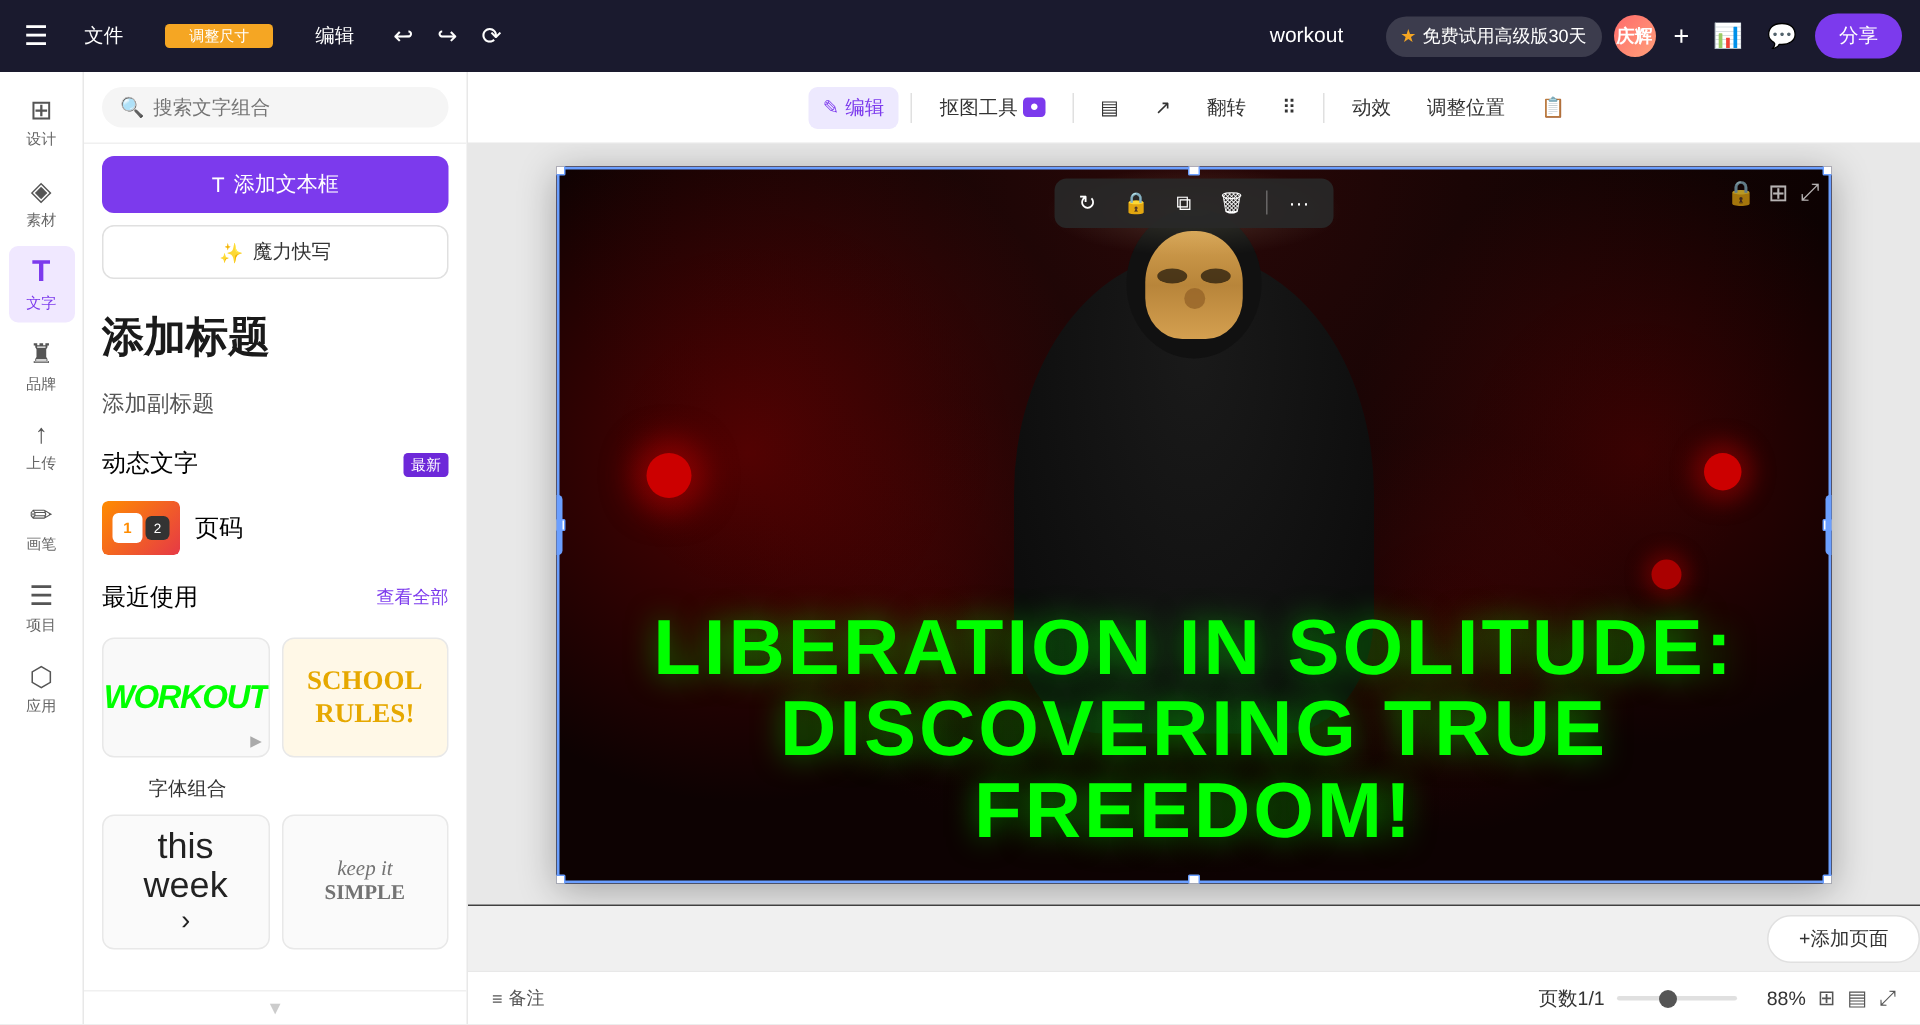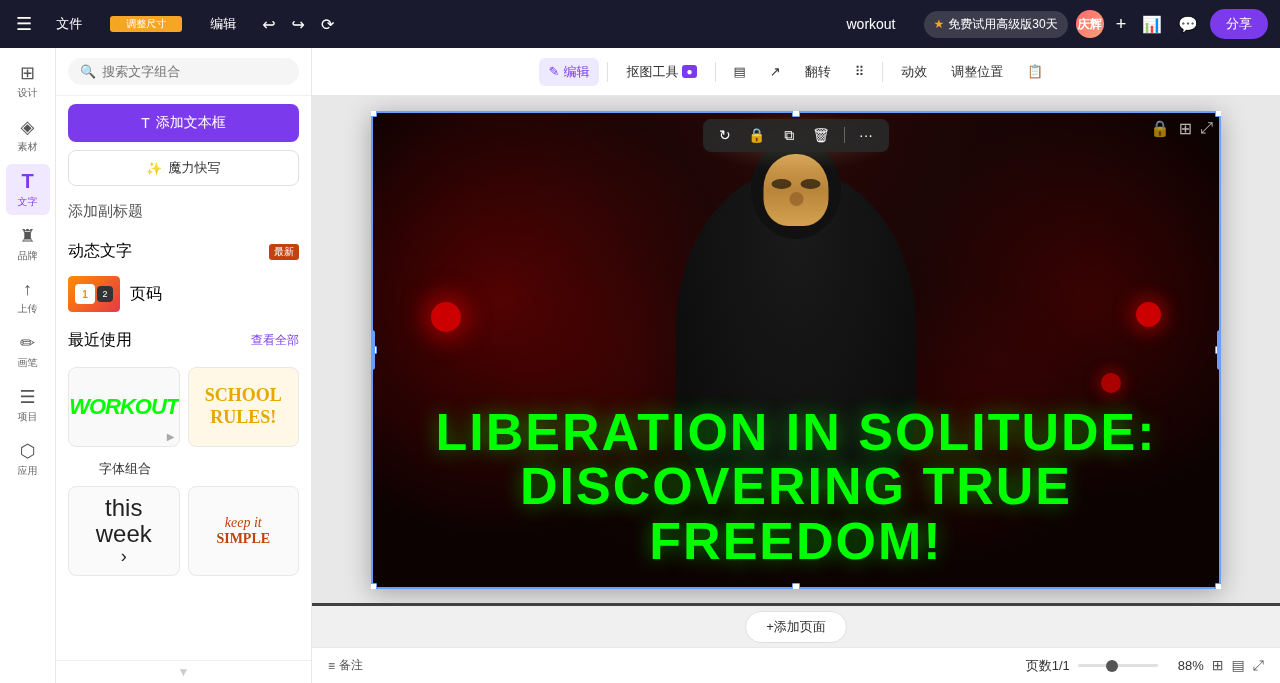--- a/index.html
+++ b/index.html
@@ -154,21 +154,21 @@
       cursor: pointer;
     }
 
     .section-header {
       display: flex;
       justify-content: space-between;
       align-items: center;
       padding: 12px 0 8px;
     }
     .section-title { font-size: 13px; color: #333; font-weight: 500; margin-left: 31px; }
-    .new-badge { background: #c2410c; color: white; font-size: 10px; padding: 1px 5px; border-radius: 3px; margin-left: 4px; }
+    .new-badge { background: #6d28d9; color: white; font-size: 10px; padding: 1px 5px; border-radius: 3px; margin-left: 4px; }
     .view-all { font-size: 12px; color: #7c3aed; cursor: pointer; }
 
     .page-code-item {
       display: flex;
       align-items: center;
       gap: 10px;
       padding: 6px 0;
       cursor: pointer;
     }
     .page-code-thumb {
@@ -228,21 +228,21 @@
       display: flex;
       align-items: center;
       justify-content: center;
       cursor: pointer;
       overflow: hidden;
       background: #fafafa;
     }
     .this-week-font { font-size: 24px; font-weight: 300; color: #222; line-height: 1.1; text-align: center; }
     .this-week-font span { display: block; }
     .this-week-font .arrow { font-size: 18px; }
-    .keep-simple-font { font-size: 14px; font-style: italic; color: #c2410c; text-align: center; font-family: Georgia, serif; }
+    .keep-simple-font { font-size: 14px; font-style: italic; color: #737373; text-align: center; font-family: Georgia, serif; }
 
     
     .toolbar {
       height: 48px;
       background: #ffffff;
       border-bottom: 1px solid #e8e8e8;
       display: flex;
       align-items: center;
       justify-content: center;
       gap: 4px;
@@ -406,22 +406,22 @@
       border-radius: 3px;
       cursor: ew-resize;
     }
 
     
     .add-page-bar {
       height: 44px;
       background: #f0f0f0;
       display: flex;
       align-items: center;
-      justify-content: center;
-      border-top: 3px solid #404040;
+      justify-content: flex-end;
+      border-top: 1px solid #404040;
       flex-shrink: 0;
     }
     .add-page-btn {
       background: white;
       border: 1px solid #e0e0e0;
       border-radius: 20px;
       padding: 6px 20px;
       font-size: 13px;
       color: #333;
       cursor: pointer;
@@ -539,20 +539,21 @@
         <span>T</span>
         <span>添加文本框</span>
       </button>
       <button class="magic-btn">
         <span>✨</span>
         <span>魔力快写</span>
       </button>
     </div>
     <div class="panel-scrollable">
       <div style="padding: 0 12px;">
+        <div class="text-preset-title">添加标题</div>
         <div class="text-preset-subtitle">添加副标题</div>
 
         <div class="section-header">
           <span>动态文字</span>
           <span class="new-badge">最新</span>
         </div>
         <div class="page-code-item">
           <div class="page-code-thumb">
             <div style="width:100%;height:100%;background:linear-gradient(135deg,#ff8c00,#e63946);display:flex;align-items:center;justify-content:center;border-radius:4px;">
               <div style="background:white;width:20px;height:20px;border-radius:4px;display:flex;align-items:center;justify-content:center;font-size:10px;font-weight:bold;color:#ff8c00;">1</div>

